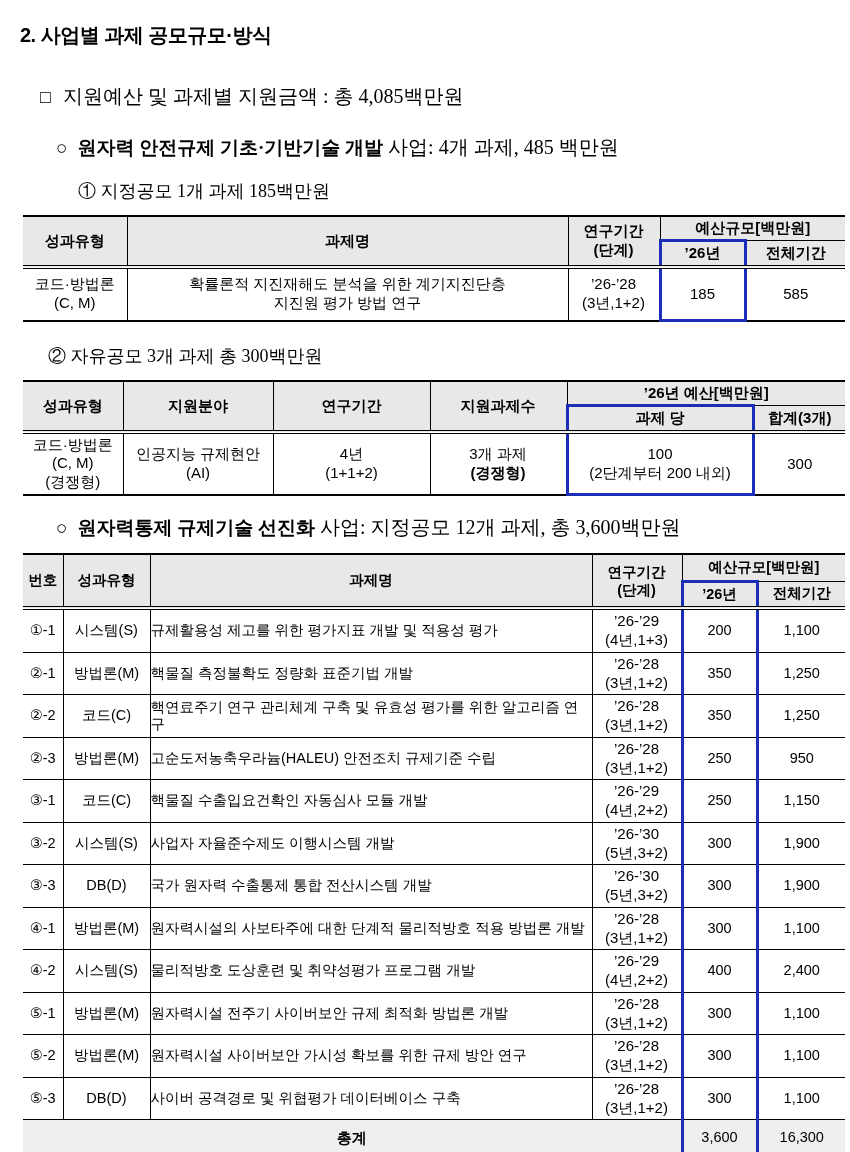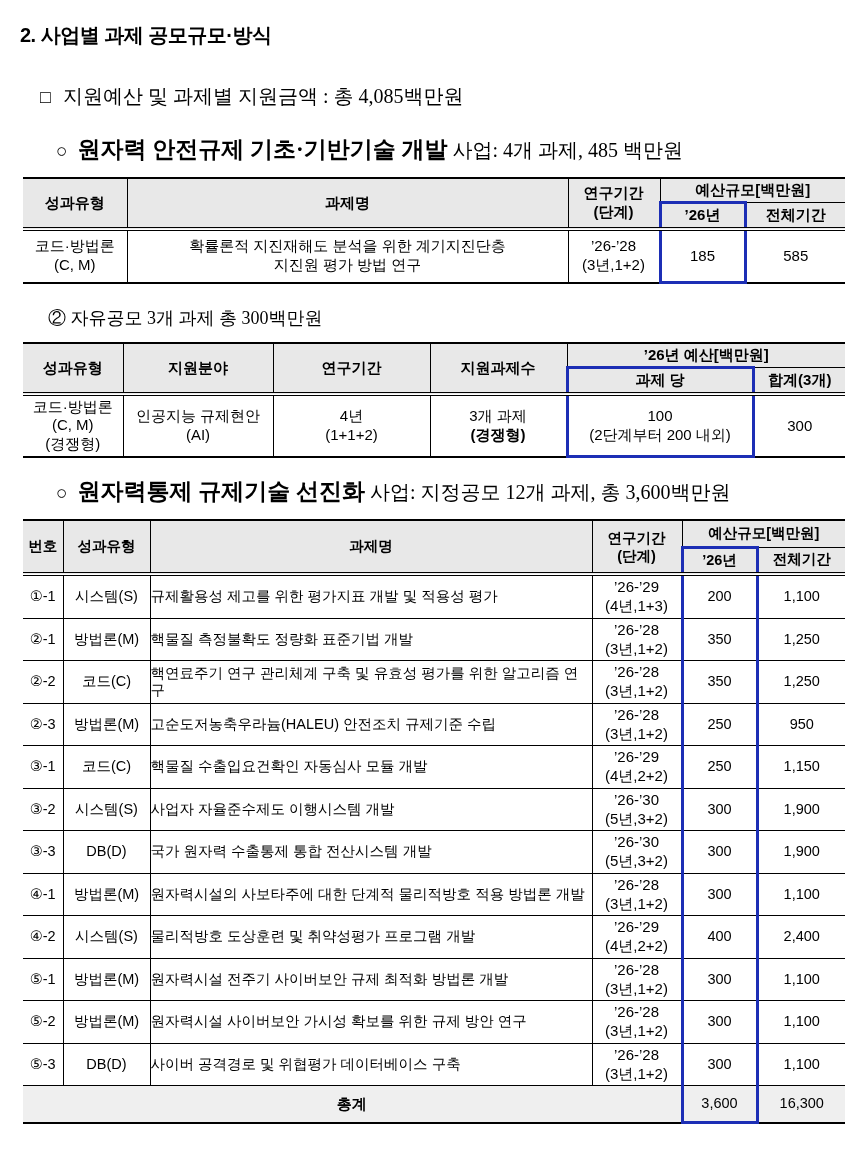--- a/index.html
+++ b/index.html
@@ -12,21 +12,21 @@
   body{width:850px;height:1152px;overflow:hidden;color:#000;
        font-family:"Liberation Sans","DejaVu Sans",sans-serif;}
   .serif{font-family:"Liberation Serif","DejaVu Serif",serif;}
 
   h1{font-size:20px;font-weight:800;margin:22px 0 0 20px;letter-spacing:-0.5px;}
 
   .line-intro{font-size:20px;margin:34px 0 0 40px;}
   .line-intro .bullet{font-size:18px;margin-right:12px;}
   .line-sec{font-size:20px;margin:24px 0 0 56px;}
   .line-sec .bullet{font-size:19px;margin-right:10px;}
-  .line-sec b{font-size:23px;}
+  .line-sec b{font-size:19px;}
   .line-item{font-size:18px;margin:18px 0 0 78px;}
   .line-item.second{margin:22px 0 0 48px;}
 
   table{border-collapse:collapse;table-layout:fixed;margin:12px 0 0 23px;
         border-top:2px solid #000;border-bottom:2px solid #000;}
   th,td{border:1px solid #000;text-align:center;vertical-align:middle;
         padding:2px 3px;font-size:15px;line-height:1.22;}
   th{background:var(--hdr);font-weight:700;}
   th:first-child,td:first-child{border-left:none;}
   th:last-child,td:last-child{border-right:none;}
@@ -60,20 +60,21 @@
 <body>
 
 <div>
 
   <h1>2. 사업별 과제 공모규모·방식</h1>
 
   <p class="line-intro serif"><span class="bullet">□</span><span>지원예산 및 과제별 지원금액 : 총 4,085백만원</span></p>
 
   <p class="line-sec serif"><span class="bullet">○</span><b>원자력 안전규제 기초·기반기술 개발</b><span> 사업: 4개 과제, 485 백만원</span></p>
 
+  <p class="line-item serif">① 지정공모 1개 과제 185백만원</p>
 
   <table id="t1">
     <colgroup>
       <col style="width:104px">
         <col style="width:441px">
         <col style="width:92px">
       <col style="width:85px">
         <col style="width:100px">
     </colgroup>
     <thead>

